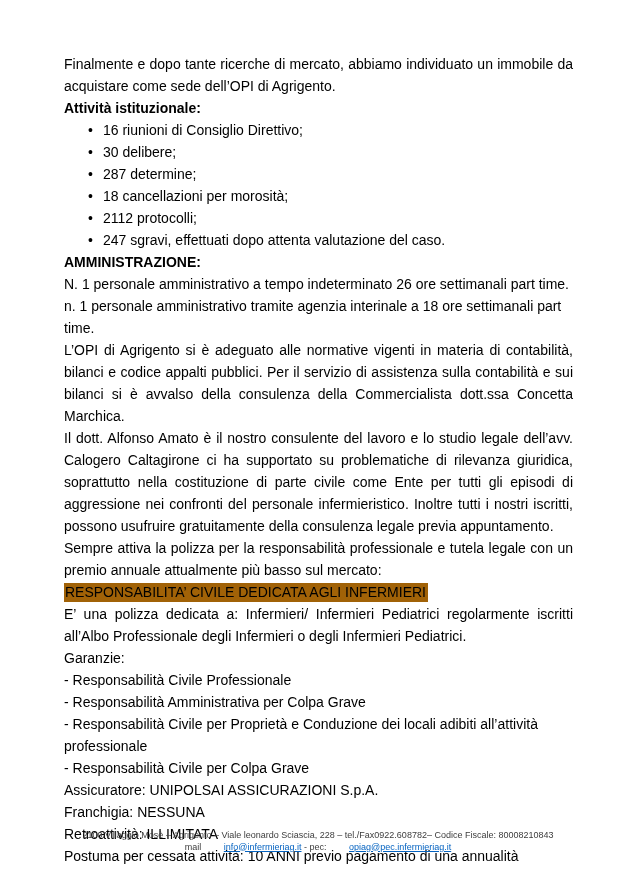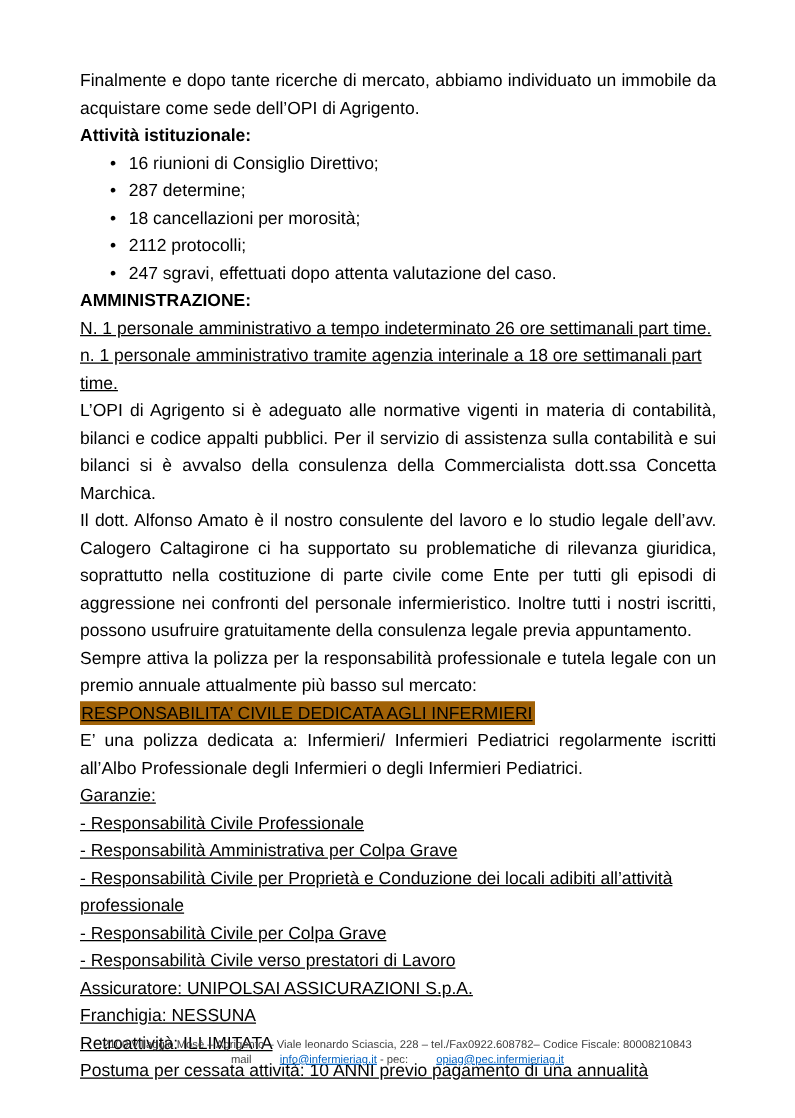--- a/index.html
+++ b/index.html
@@ -18,21 +18,21 @@
     width: 636px;
     height: 730px;
     padding: 53px 63px 0 64px;
   }
   .body-text p {
     margin: 0;
     font-size: 14px;
     line-height: 22px;
     text-align: justify;
   }
-  .body-text p.left { text-align: left; text-decoration: underline; }
+  .body-text p.left { text-align: left; }
   .body-text p.bold { font-weight: bold; text-align: left; }
   ul.bullets {
     margin: 0;
     padding: 0;
     list-style: none;
   }
   ul.bullets li {
     position: relative;
     padding-left: 39px;
     font-size: 14px;
@@ -71,20 +71,21 @@
 
 <div class="page">
   <div class="body-text">
 
     <p>Finalmente e dopo tante ricerche di mercato, abbiamo individuato un immobile da acquistare come sede dell’OPI di Agrigento.</p>
 
     <p class="bold">Attività istituzionale:</p>
 
     <ul class="bullets">
       <li>16 riunioni di Consiglio Direttivo;</li>
+      <li>30 delibere;</li>
       <li>287 determine;</li>
       <li>18 cancellazioni per morosità;</li>
       <li>2112 protocolli;</li>
       <li>247 sgravi, effettuati dopo attenta valutazione del caso.</li>
     </ul>
 
     <p class="bold">AMMINISTRAZIONE:</p>
 
     <p class="left">N. 1 personale amministrativo a tempo indeterminato 26 ore settimanali part time.</p>
     <p class="left">n. 1 personale amministrativo tramite agenzia interinale a 18 ore settimanali part time.</p>
@@ -95,21 +96,20 @@
     <p class="left"><span class="hl">RESPONSABILITA’ CIVILE DEDICATA AGLI INFERMIERI</span></p>
 
     <p>E’ una polizza dedicata a: Infermieri/ Infermieri Pediatrici regolarmente iscritti all’Albo Professionale degli Infermieri o degli Infermieri Pediatrici.</p>
 
     <p class="left">Garanzie:</p>
 
     <p class="left">- Responsabilità Civile Professionale</p>
     <p class="left">- Responsabilità Amministrativa per Colpa Grave</p>
     <p class="left">- Responsabilità Civile per Proprietà e Conduzione dei locali adibiti all’attività professionale</p>
     <p class="left">- Responsabilità Civile per Colpa Grave</p>
-    <p class="left">- Responsabilità Civile verso prestatori di Lavoro</p>
 
     <p class="left">Assicuratore: UNIPOLSAI ASSICURAZIONI S.p.A.</p>
     <p class="left">Franchigia: NESSUNA</p>
     <p class="left">Retroattività: ILLIMITATA</p>
     <p class="left">Postuma per cessata attività: 10 ANNI previo pagamento di una annualità</p>
 
   </div>
 
   <div class="footer">
     <div>2100 Villaggio Mosè – Agrigento – Viale leonardo Sciascia, 228 – tel./Fax0922.608782– Codice Fiscale: 80008210843</div>

